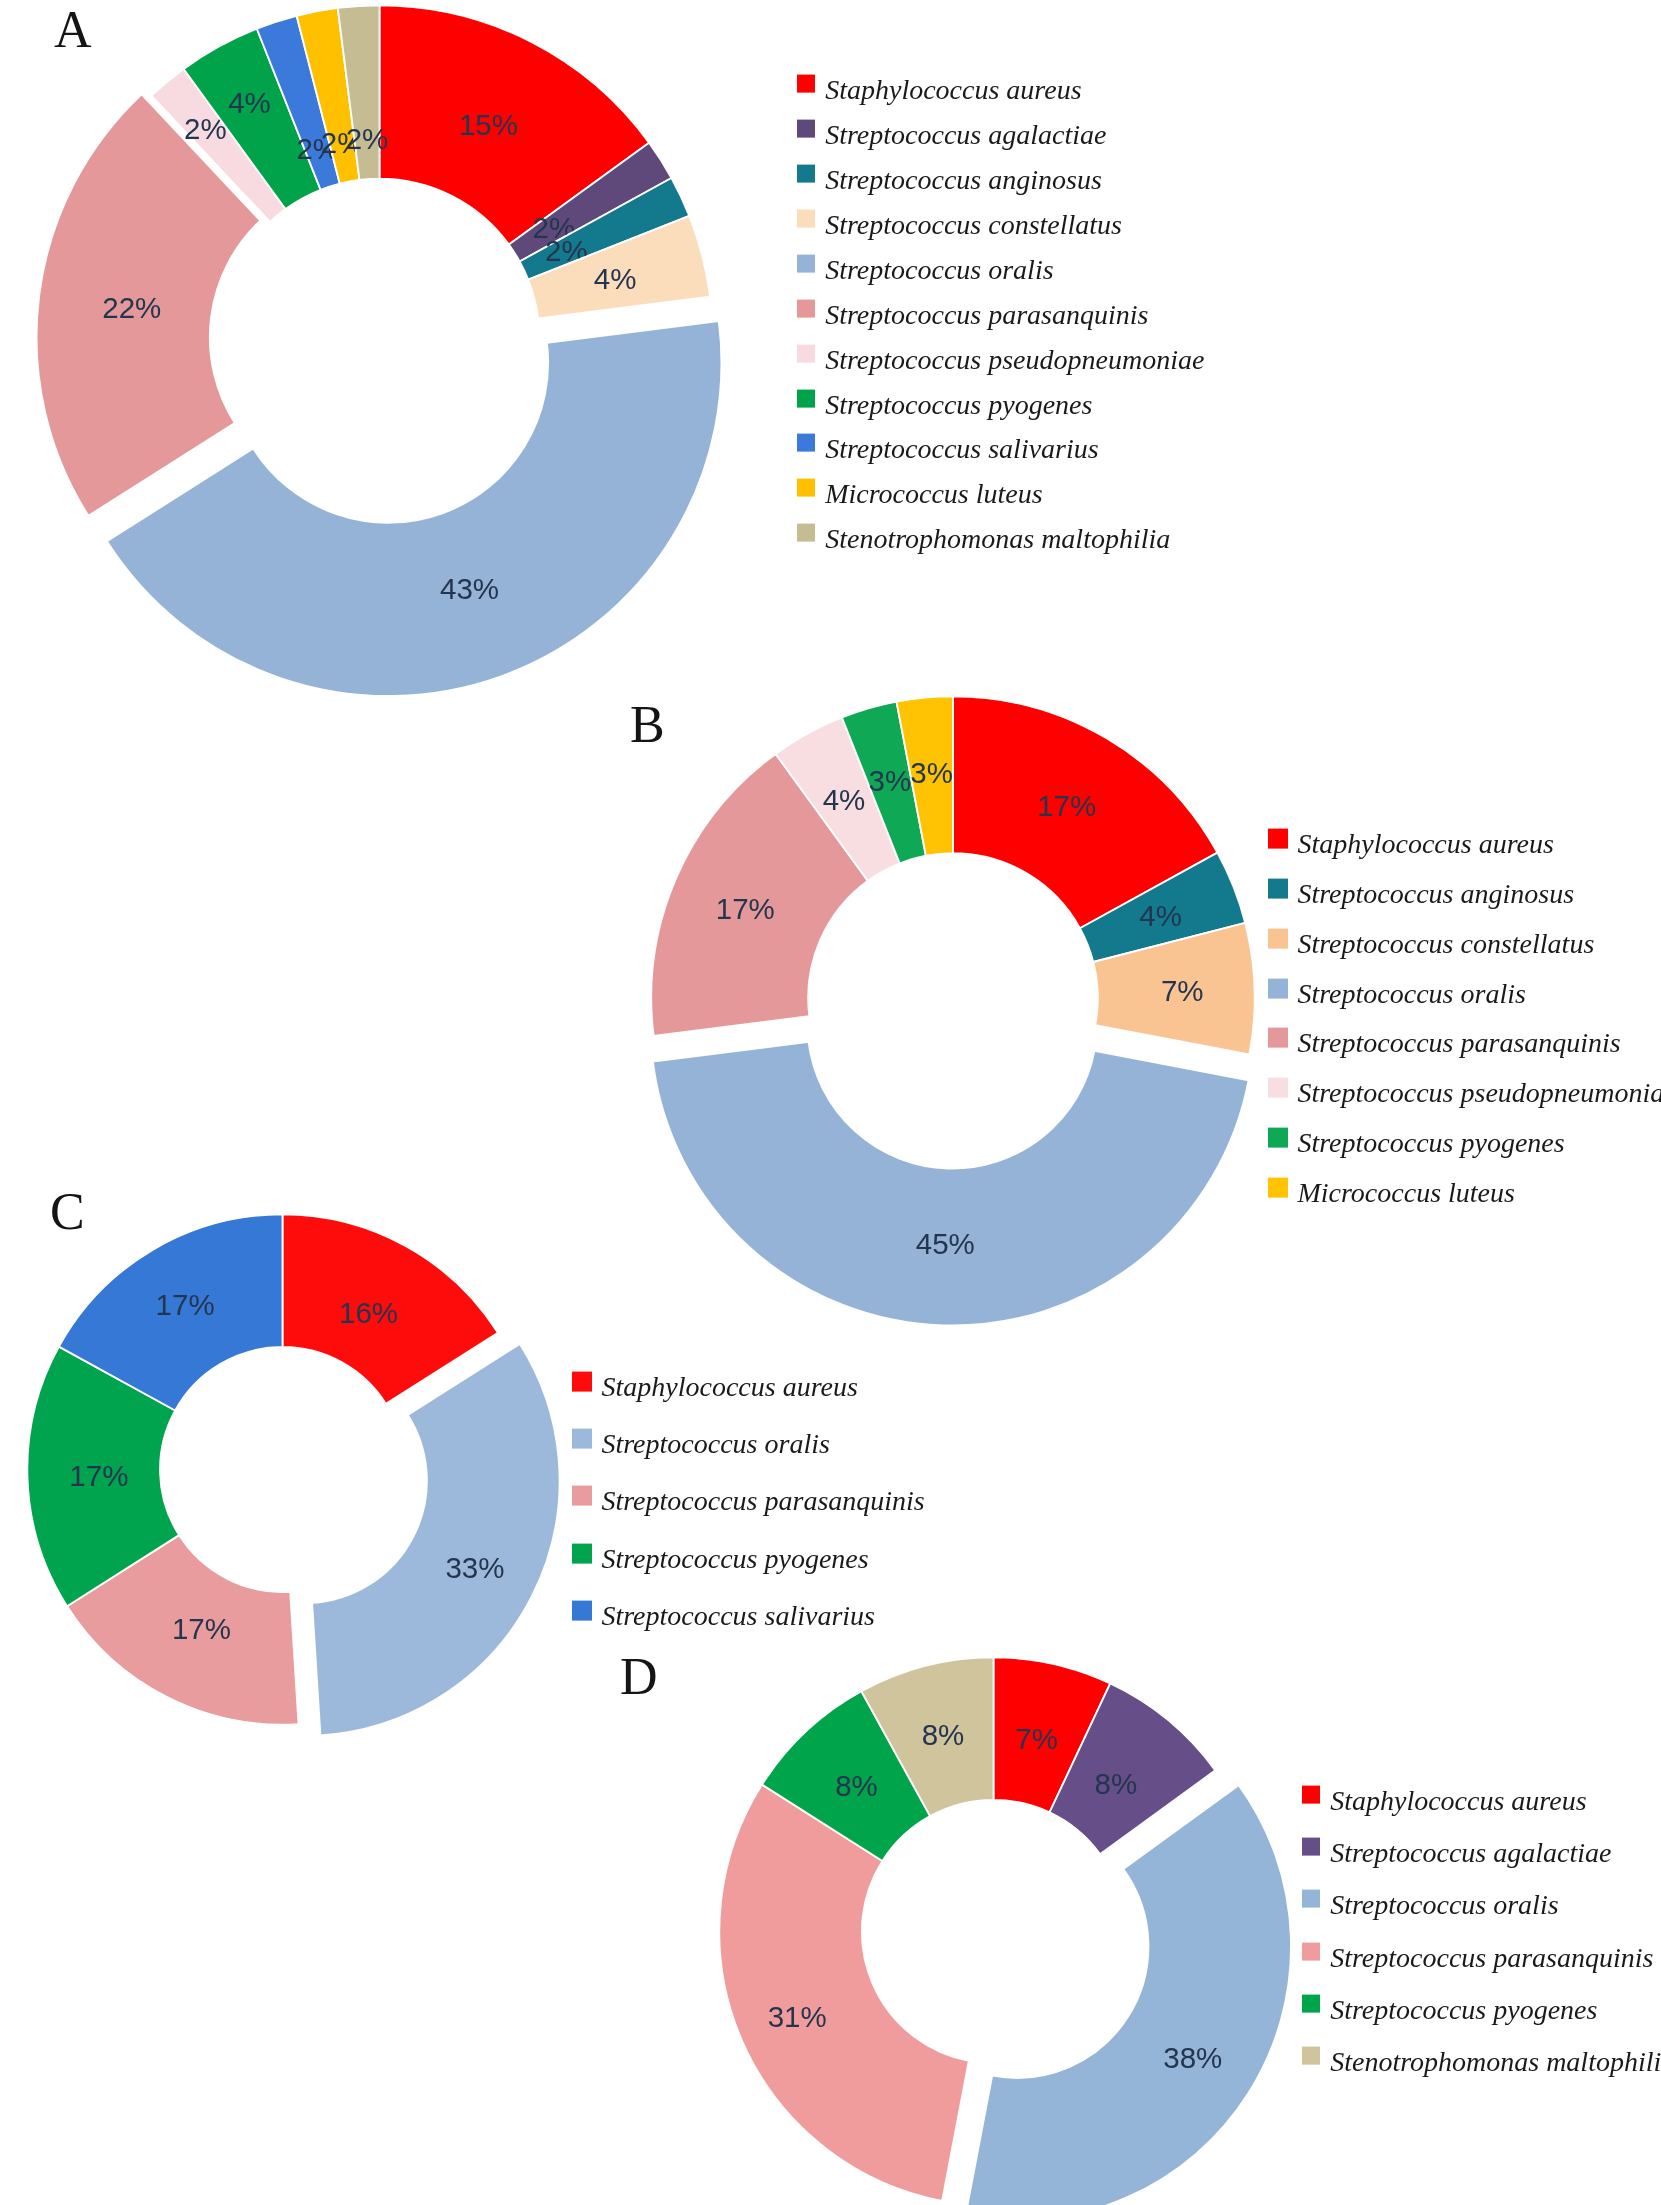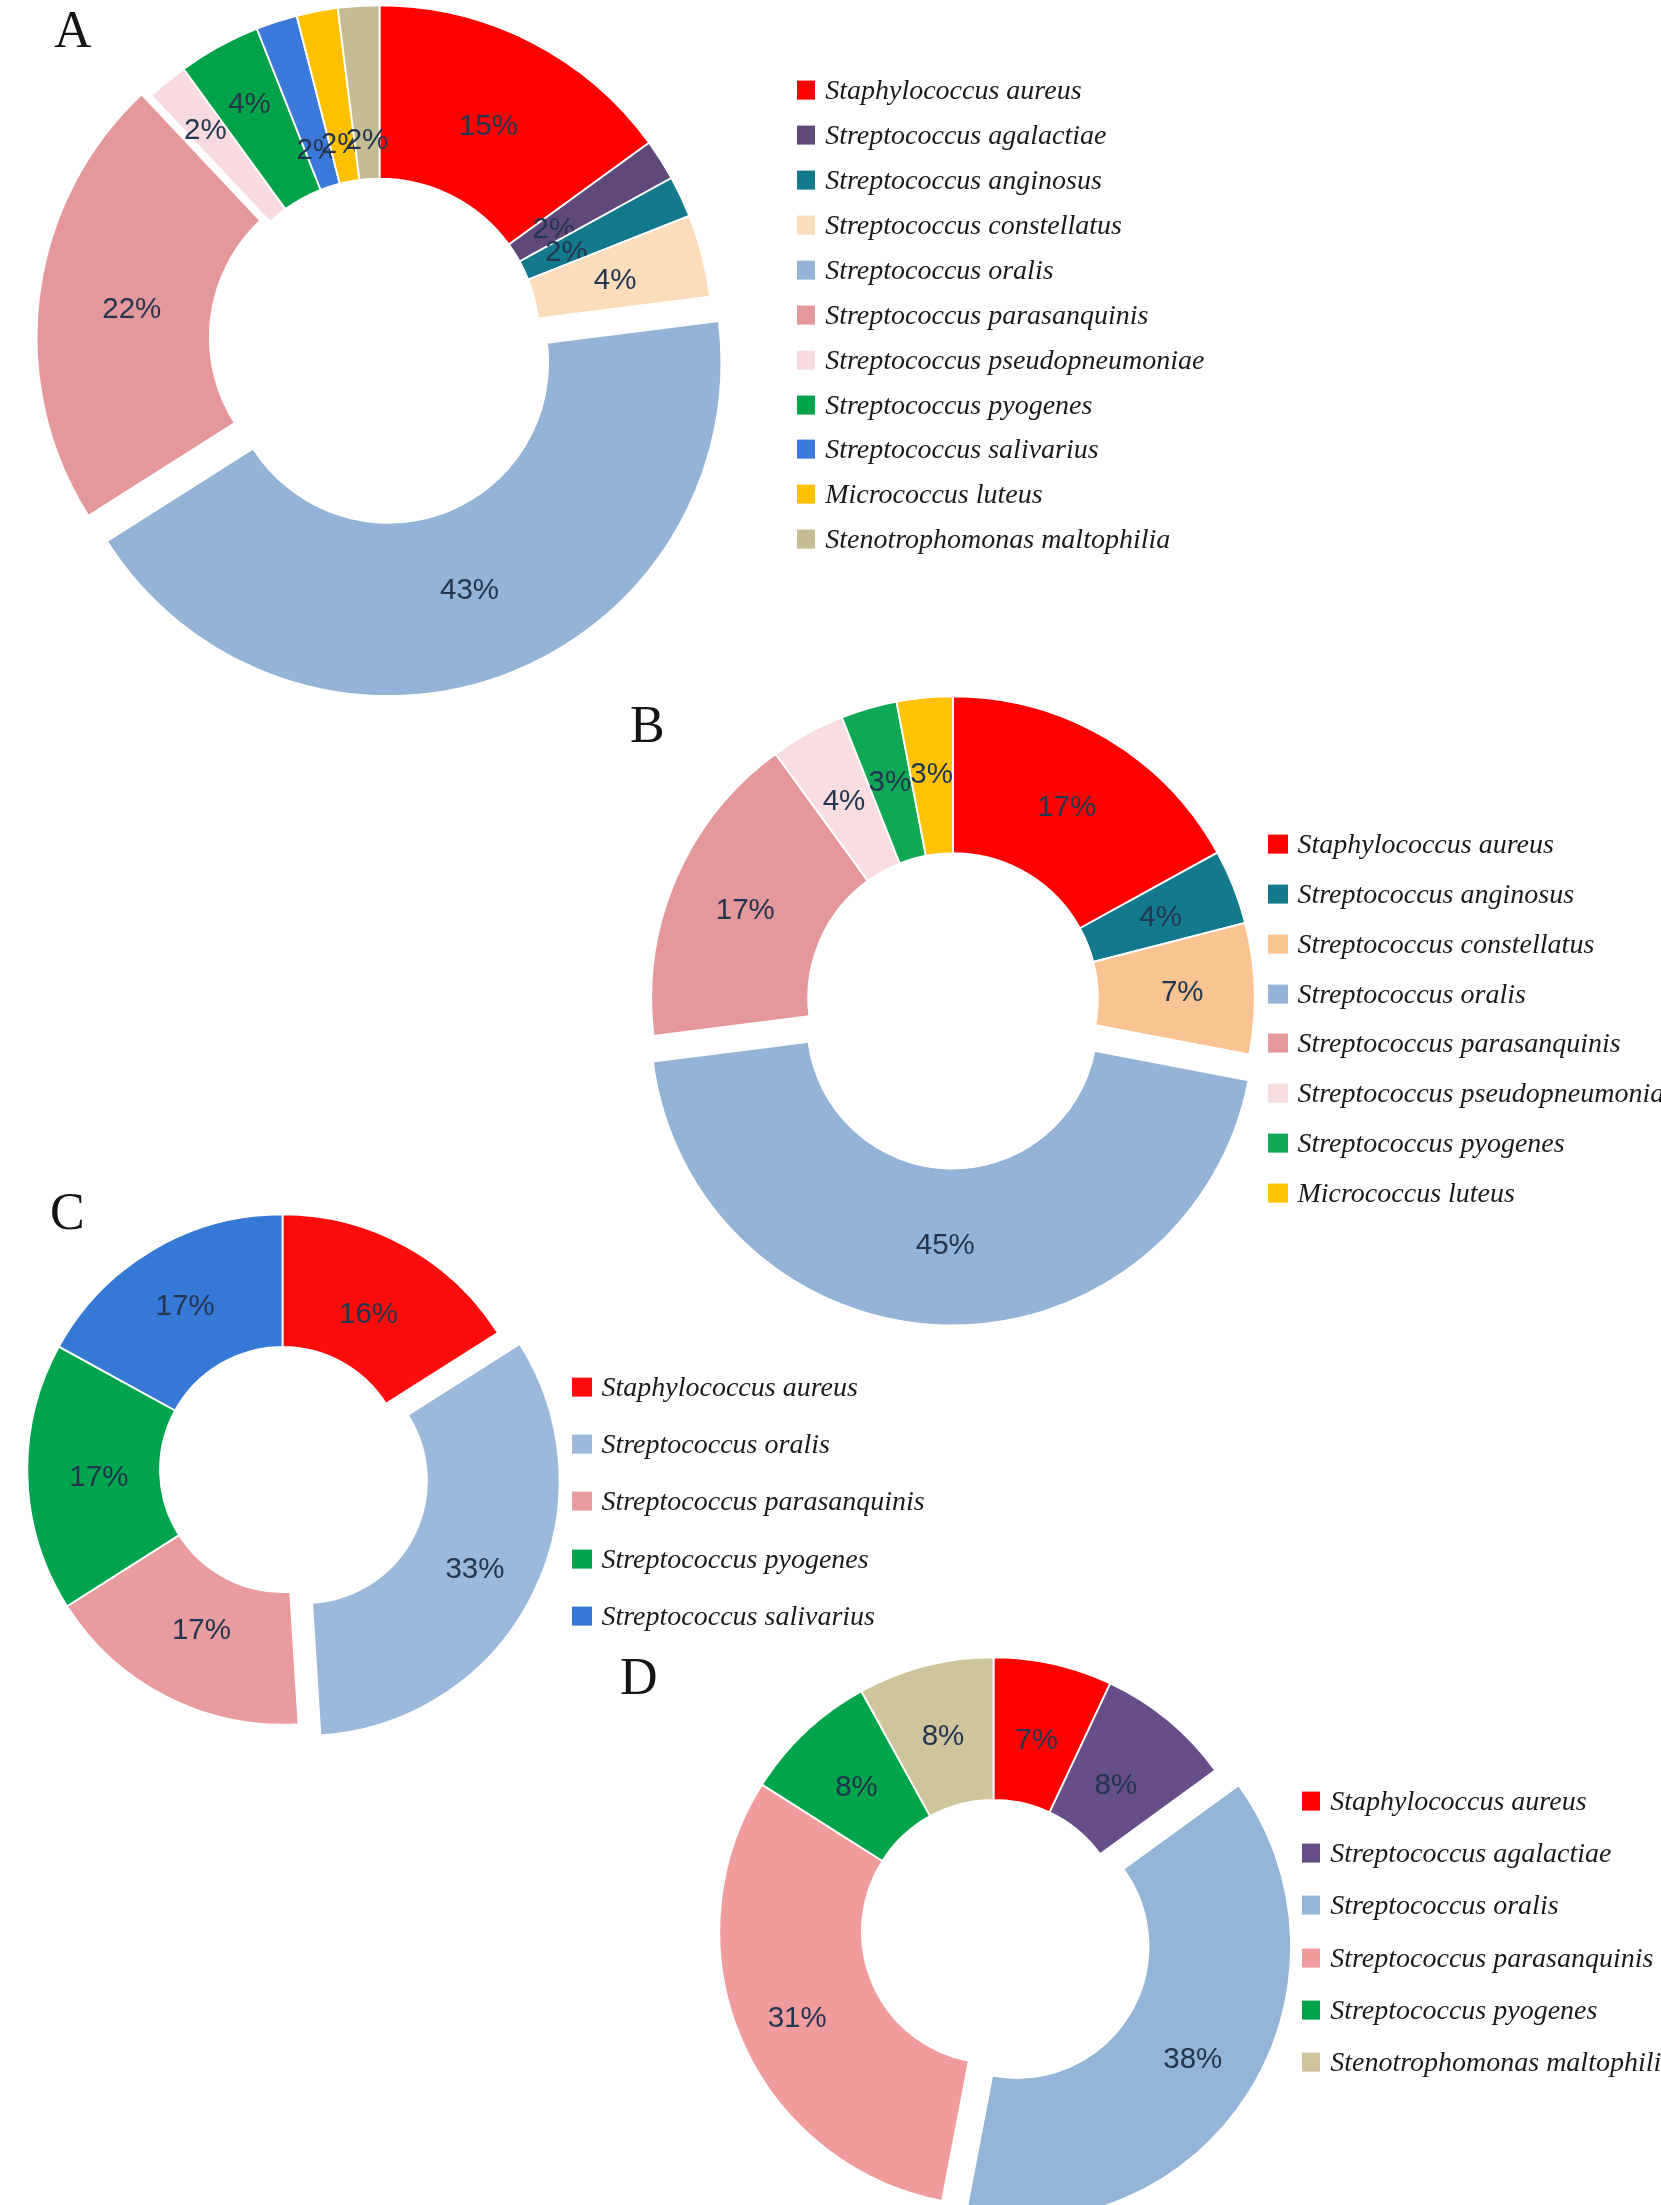--- a/index.html
+++ b/index.html
@@ -1,21 +1,21 @@
 <!DOCTYPE html>
 <html style="font-size:9.8px"><head>
 <meta charset="utf-8">
 <style>
   html,body{margin:0;padding:0;background:#ffffff;}
   .stage{position:relative;width:1662px;height:2205px;background:#ffffff;overflow:hidden;
          font-family:"Liberation Serif", serif;}
   .panel-letter{position:absolute;font-family:"Liberation Serif", serif;font-size:52px;
                 color:#151515;line-height:1.1;}
   .donut-svg{position:absolute;}
-  .legend-item{position:absolute;display:flex;align-items:center;gap:9.8px;
+  .legend-item{position:absolute;display:flex;gap:9.8px;
                transform:translateY(-50%);white-space:nowrap;}
   .swatch{display:inline-block;flex:0 0 auto;}
   .legend-text{font-family:"Liberation Serif", serif;font-style:italic;color:#1a1a1a;
                line-height:1.1;}
   svg text{font-family:"Liberation Sans", sans-serif;}
 </style>
 </head>
 <body>
 
 <div class="stage" id="stage">

